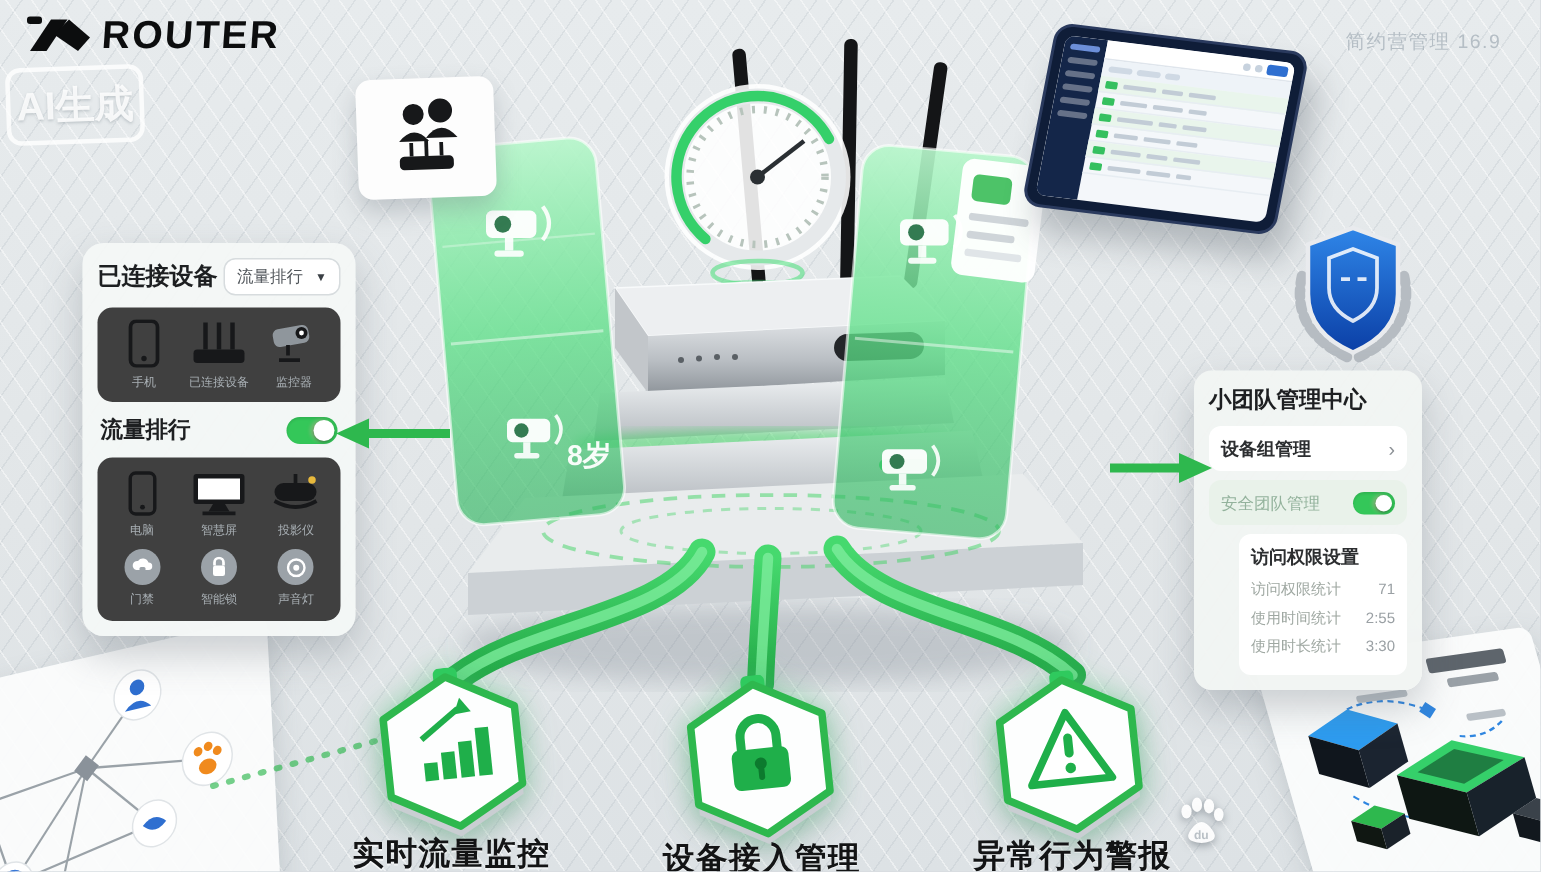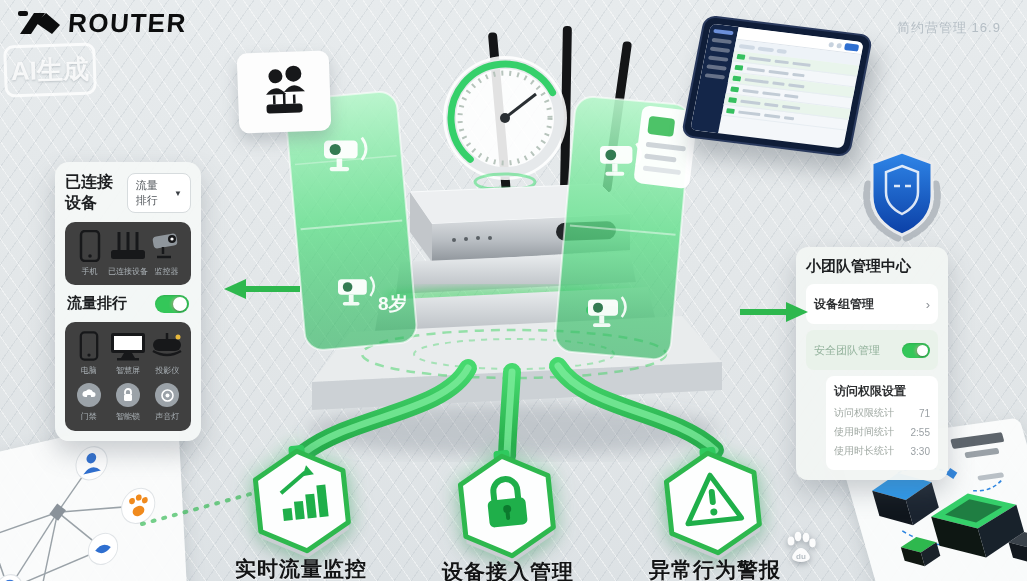--- a/index.html
+++ b/index.html
@@ -42,21 +42,21 @@
   .tab-top u { width:5px; height:5px; border-radius:50%; background:#c7d2de; }
   .tab-sub { height:11px; background:#eef3f8; display:flex; align-items:center; gap:3px; padding:0 4px; }
   .tab-sub i { height:4px; width:16px; background:#cfd9e4; border-radius:2px; }
   .tab-rows { flex:1; }
   .tab-rows .r { height:11px; display:flex; align-items:center; gap:4px; padding:0 4px; border-bottom:1px solid #e7edf2; }
   .tab-rows .r:nth-child(odd) { background:#e9f5ec; }
   .tab-rows .r s { width:8px; height:5px; background:#35c05f; border-radius:1px; }
   .tab-rows .r i { height:3px; background:#c2ccd6; border-radius:1px; }
 
   
-  .left-panel { position:absolute; left:55px; top:162px; width:146px; z-index:20;
+  .left-panel { position:absolute; left:55px; top:162px; width:182px; z-index:20;
     background:rgba(244,247,246,.97); border-radius:14px; padding:10px;
     box-shadow:0 12px 26px rgba(90,100,110,.3); }
   .lp-header { display:flex; align-items:center; justify-content:space-between; margin-bottom:8px; }
   .lp-title { font-size:16px; font-weight:700; color:#1d1f21; }
   .dropdown { display:flex; align-items:center; gap:8px; background:#fff; border:1px solid #d7dcde;
     border-radius:8px; padding:4px 8px; font-size:11px; color:#50555a; cursor:pointer; }
   .dropdown .caret { font-size:8px; color:#3a3f44; }
   .lp-card { background:#404040; border-radius:10px; padding:8px 6px; }
   .lp-devrow { display:flex; justify-content:space-between; }
   .dev { display:flex; flex-direction:column; align-items:center; gap:4px; flex:1; }
@@ -70,21 +70,21 @@
   .tg.sm { width:28px; height:15px; }
   .tg.sm::after { width:11px; height:11px; }
   .lp-grid { display:grid; grid-template-columns:repeat(3,1fr); row-gap:7px; padding:9px 4px; }
   .gray-dot { width:24px; height:24px; border-radius:50%; background:#9ba2a8; display:flex; align-items:center; justify-content:center; }
 
   
   .right-panel { position:absolute; left:796px; top:247px; width:152px; z-index:20;
     background:rgba(242,245,243,.97); border-radius:12px; padding:10px;
     box-shadow:0 12px 26px rgba(90,100,110,.3); }
   .rp-title { font-size:15px; font-weight:700; color:#1d1f21; margin-bottom:8px; }
-  .rp-row { height:40px; background:#fff; border-radius:8px; display:flex; align-items:center;
+  .rp-row { height:30px; background:#fff; border-radius:8px; display:flex; align-items:center;
     justify-content:space-between; padding:0 8px; margin-bottom:6px; cursor:pointer; }
   .rp-row .lbl { font-size:12px; font-weight:600; color:#2c2e30; }
   .rp-row .chev { font-size:13px; color:#8c9196; }
   .rp-row.green { background:#e9f2ea; }
   .rp-row.green .lbl { font-size:11px; font-weight:500; color:#93b29c; }
   .rp-card { background:#fff; border-radius:8px; padding:7px 8px;margin-left:20px; }
   .rp-card-title { font-size:12px; font-weight:700; color:#2c2e30; margin-bottom:6px; }
   .stat { display:flex; align-items:center; justify-content:space-between; margin:5px 0; }
   .stat .sl { font-size:10px; color:#9fa8a2; }
   .stat .sv { font-size:10px; color:#9aa0a4; }

